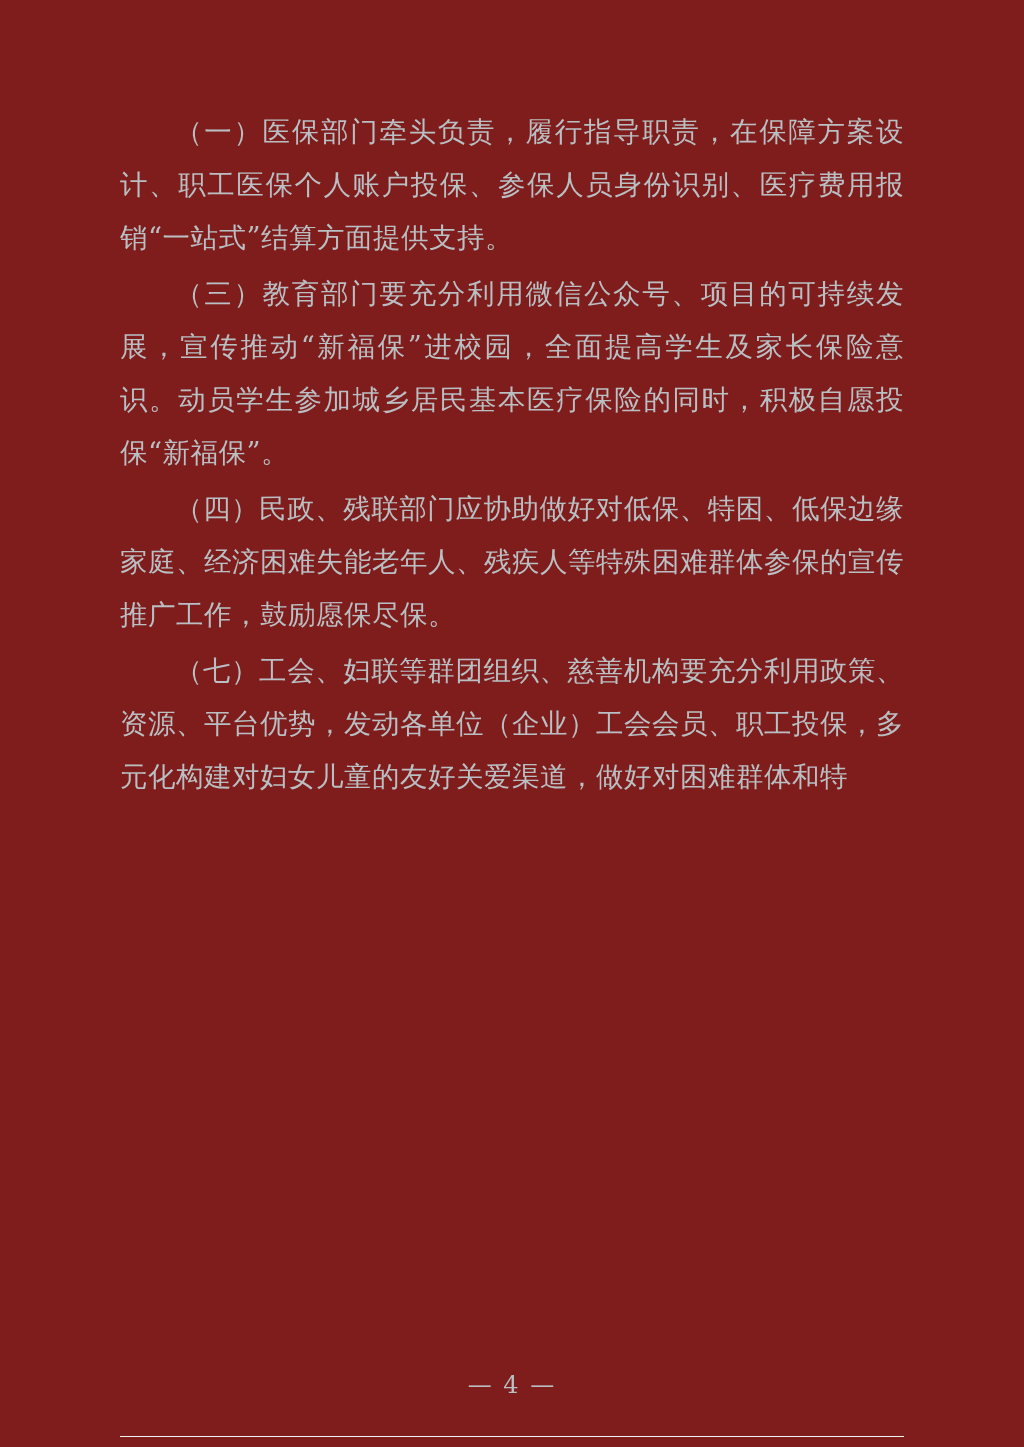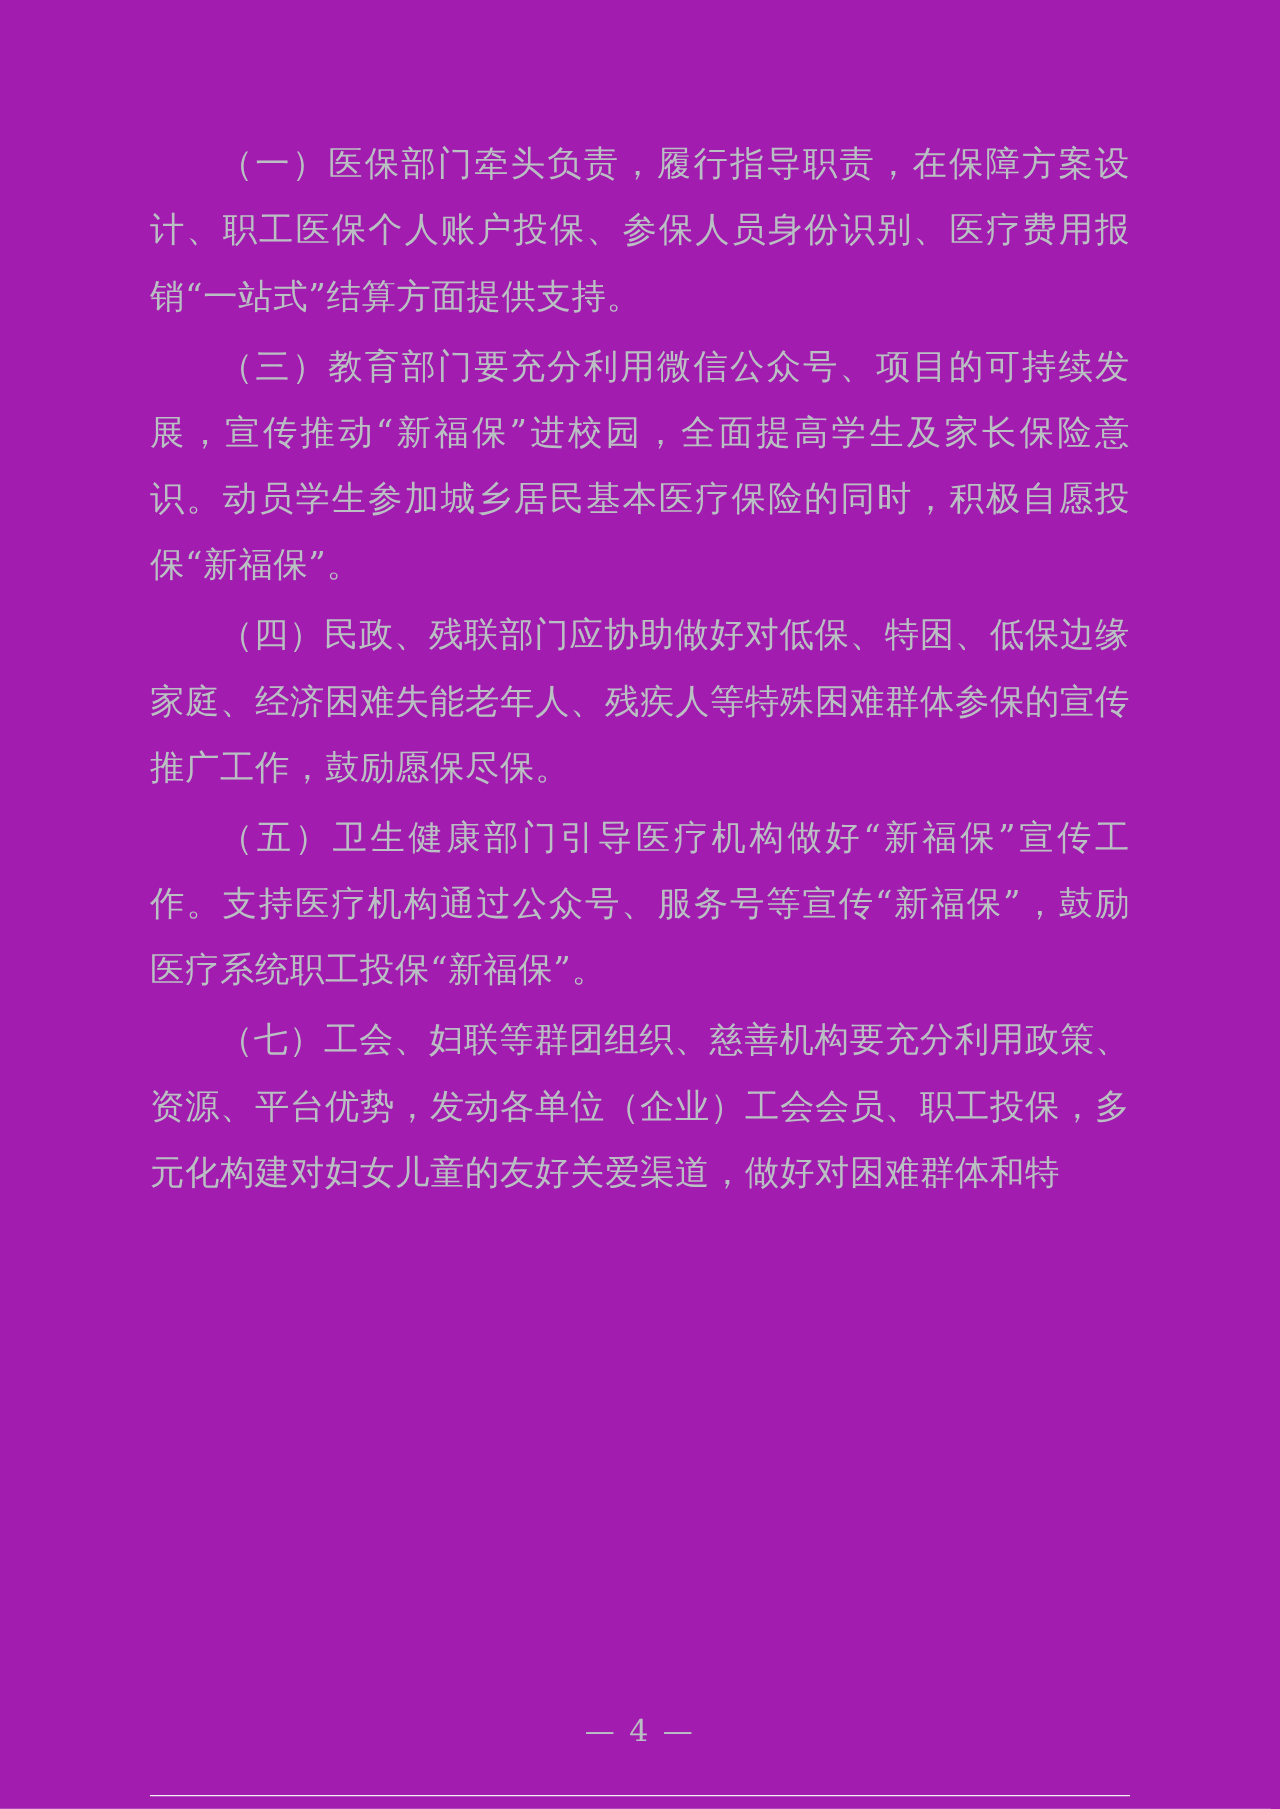--- a/index.html
+++ b/index.html
@@ -12,21 +12,21 @@
     background: #ffffff;
     font-family: "DejaVu Serif", "Liberation Serif", serif;
     overflow: hidden;
   }
   .page {
     position: relative;
     width: 1024px;
     height: 1447px;
     box-sizing: border-box;
     padding: 105px 120px 0 120px;
-    background: #a21caf;
+    background: #7f1d1d;
   }
   .doc-body {
     font-size: 27.5px;
     line-height: 53px;
     color: #b9bfc2;
     letter-spacing: 0.5px;
     text-align: justify;
     text-justify: inter-ideograph;
   }
   .para {
@@ -55,18 +55,17 @@
   }
 </style>
 </head>
 <body>
 
 <div class="page">
   <div class="doc-body">
     <p class="para">（一）医保部门牵头负责，履行指导职责，在保障方案设计、职工医保个人账户投保、参保人员身份识别、医疗费用报销“一站式”结算方面提供支持。</p>
     <p class="para">（三）教育部门要充分利用微信公众号、项目的可持续发展，宣传推动“新福保”进校园，全面提高学生及家长保险意识。动员学生参加城乡居民基本医疗保险的同时，积极自愿投保“新福保”。</p>
     <p class="para">（四）民政、残联部门应协助做好对低保、特困、低保边缘家庭、经济困难失能老年人、残疾人等特殊困难群体参保的宣传推广工作，鼓励愿保尽保。</p>
-    <p class="para">（五）卫生健康部门引导医疗机构做好“新福保”宣传工作。支持医疗机构通过公众号、服务号等宣传“新福保”，鼓励医疗系统职工投保“新福保”。</p>
     <p class="para">（七）工会、妇联等群团组织、慈善机构要充分利用政策、资源、平台优势，发动各单位（企业）工会会员、职工投保，多元化构建对妇女儿童的友好关爱渠道，做好对困难群体和特</p>
   </div>
   <div class="page-number">— 4 —</div>
   <div class="footer-rule"></div>
 </div>
 
 </body></html>

